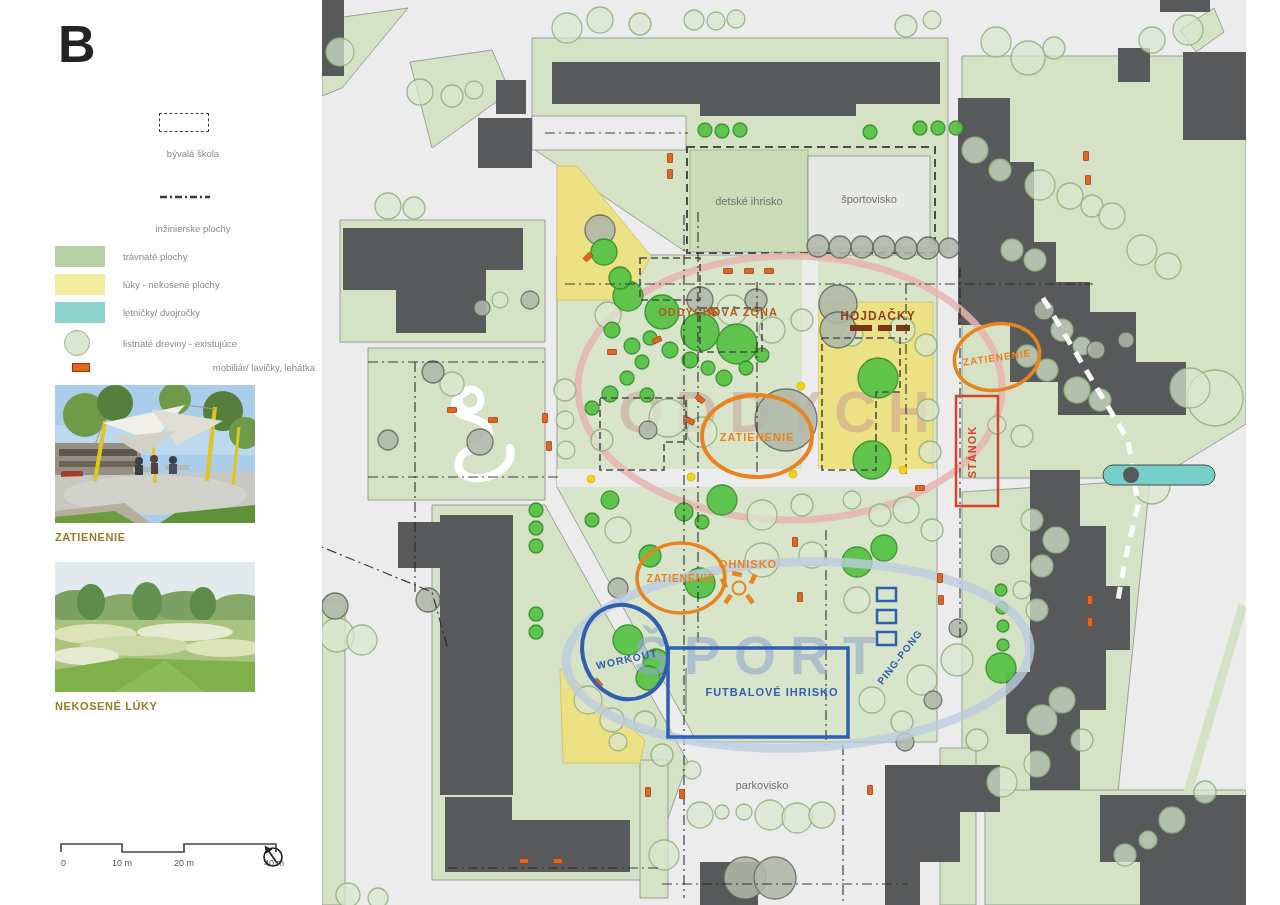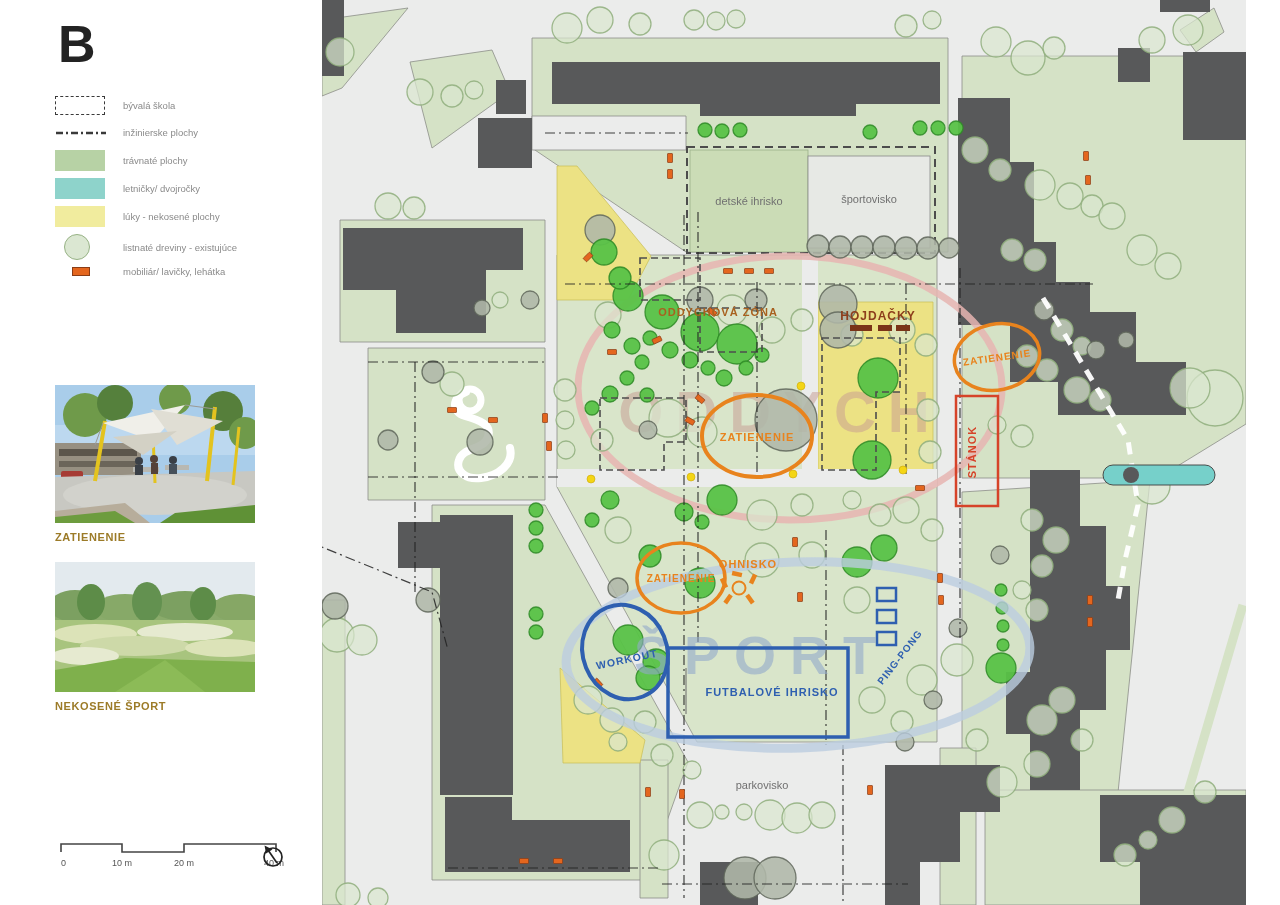--- a/index.html
+++ b/index.html
@@ -15,21 +15,21 @@
   .key-dashedrect{width:50px;height:19px;border:1.6px dashed #3a3a3a;box-sizing:border-box;}
   .key-swatch{width:50px;height:21px;}
   .sw-green{background:#b7d2a5;}
   .sw-teal{background:#8ed3cb;}
   .sw-yellow{background:#f1ec9e;}
   .key-circle{width:26px;height:26px;border-radius:50%;margin-left:9px;box-sizing:border-box;}
   .ci-listnate{background:#dbe7d2;border:1.5px solid #97b285;}
   .ci-ihlicnate{background:#b9beb3;border:1.5px solid #60665a;}
   .ci-navrhovane{background:#53c142;border:1.5px solid #2f7d2a;}
   .key-bench{width:16px;height:7px;background:#e4661e;border:1px solid #8a3c16;margin-left:17px;}
-  .row-line{margin-bottom:12px;}
+  .row-line{margin-bottom:12px;flex-direction:column;}
   .row-swatch{margin-bottom:7px;}
   .row-circle{margin-bottom:0px;text-align:center;}
   .photo{position:absolute;left:55px;width:200px;}
   .photo svg{display:block;}
   .photo-caption{font-size:11px;font-weight:700;letter-spacing:0.6px;color:#9c7b28;margin-top:8px;}
   .scalebar{position:absolute;left:60px;top:840px;}
   
   .map-wrap{position:absolute;left:322px;top:0;width:924px;height:905px;}
   svg text{font-family:"Liberation Sans", sans-serif;}
   .maplabel{font-weight:700;letter-spacing:1px;}
@@ -58,37 +58,37 @@
         <span class="lg-label">inžinierske plochy</span>
       </div>
       <div class="lg-row row-swatch">
         <span class="key-box">
             <span class="key-swatch sw-green"></span>
           </span>
         <span class="lg-label">trávnaté plochy</span>
       </div>
       <div class="lg-row row-swatch">
         <span class="key-box">
+            <span class="key-swatch sw-yellow"></span>
+          </span>
+        <span class="lg-label">lúky - nekosené plochy</span>
+      </div>
+      <div class="lg-row row-swatch">
+        <span class="key-box">
             <span class="key-swatch sw-teal"></span>
           </span>
         <span class="lg-label">letničky/ dvojročky</span>
       </div>
-      <div class="lg-row row-swatch">
-        <span class="key-box">
-            <span class="key-swatch sw-yellow"></span>
-          </span>
-        <span class="lg-label">lúky - nekosené plochy</span>
-      </div>
       <div class="lg-row row-circle">
         <span class="key-box">
             <span class="key-circle ci-listnate"></span>
           </span>
         <span class="lg-label">listnaté dreviny - existujúce</span>
       </div>
-      <div class="lg-row" style="margin-top:6px;">
+      <div class="lg-row" style="margin-top:6px;justify-content:space-between;">
         <span class="key-box">
             <span class="key-bench"></span>
           </span>
         <span class="lg-label">mobiliár/ lavičky, lehátka</span>
       </div>
     </div>
 
     <div class="photo" style="top:385px;">
       <svg width="200" height="138">
         <rect width="200" height="138" fill="#a9cdea"></rect>
@@ -144,21 +144,21 @@
         <ellipse cx="148" cy="42" rx="13" ry="17" fill="#5d8c48"></ellipse>
         <rect y="58" width="200" height="72" fill="#a8c47e"></rect>
         <ellipse cx="40" cy="72" rx="42" ry="10" fill="#dce3b8"></ellipse>
         <ellipse cx="130" cy="70" rx="48" ry="9" fill="#e6ead0"></ellipse>
         <ellipse cx="80" cy="84" rx="55" ry="10" fill="#cdd9a8"></ellipse>
         <ellipse cx="170" cy="86" rx="40" ry="9" fill="#dce3b8"></ellipse>
         <ellipse cx="30" cy="94" rx="34" ry="9" fill="#e6ead0"></ellipse>
         <polygon points="0,108 70,96 200,100 200,130 0,130" fill="#7fb04c"></polygon>
         <polygon points="60,130 110,98 150,130" fill="#8cbb57"></polygon>
       </svg>
-      <div class="photo-caption">NEKOSENÉ ŠPORT</div>
+      <div class="photo-caption">NEKOSENÉ LÚKY</div>
     </div>
 
     <div class="scalebar">
       <svg width="240" height="32">
         <polyline points="1,12 1,4 62,4 62,12 124,12 124,4 216,4 216,12" fill="none" stroke="#444" stroke-width="1.6"></polyline>
         <text x="1" y="26" font-size="9" fill="#555">0</text>
         <text x="52" y="26" font-size="9" fill="#555">10 m</text>
         <text x="114" y="26" font-size="9" fill="#555">20 m</text>
         <text x="204" y="26" font-size="9" fill="#555">40 m</text>
       </svg>

